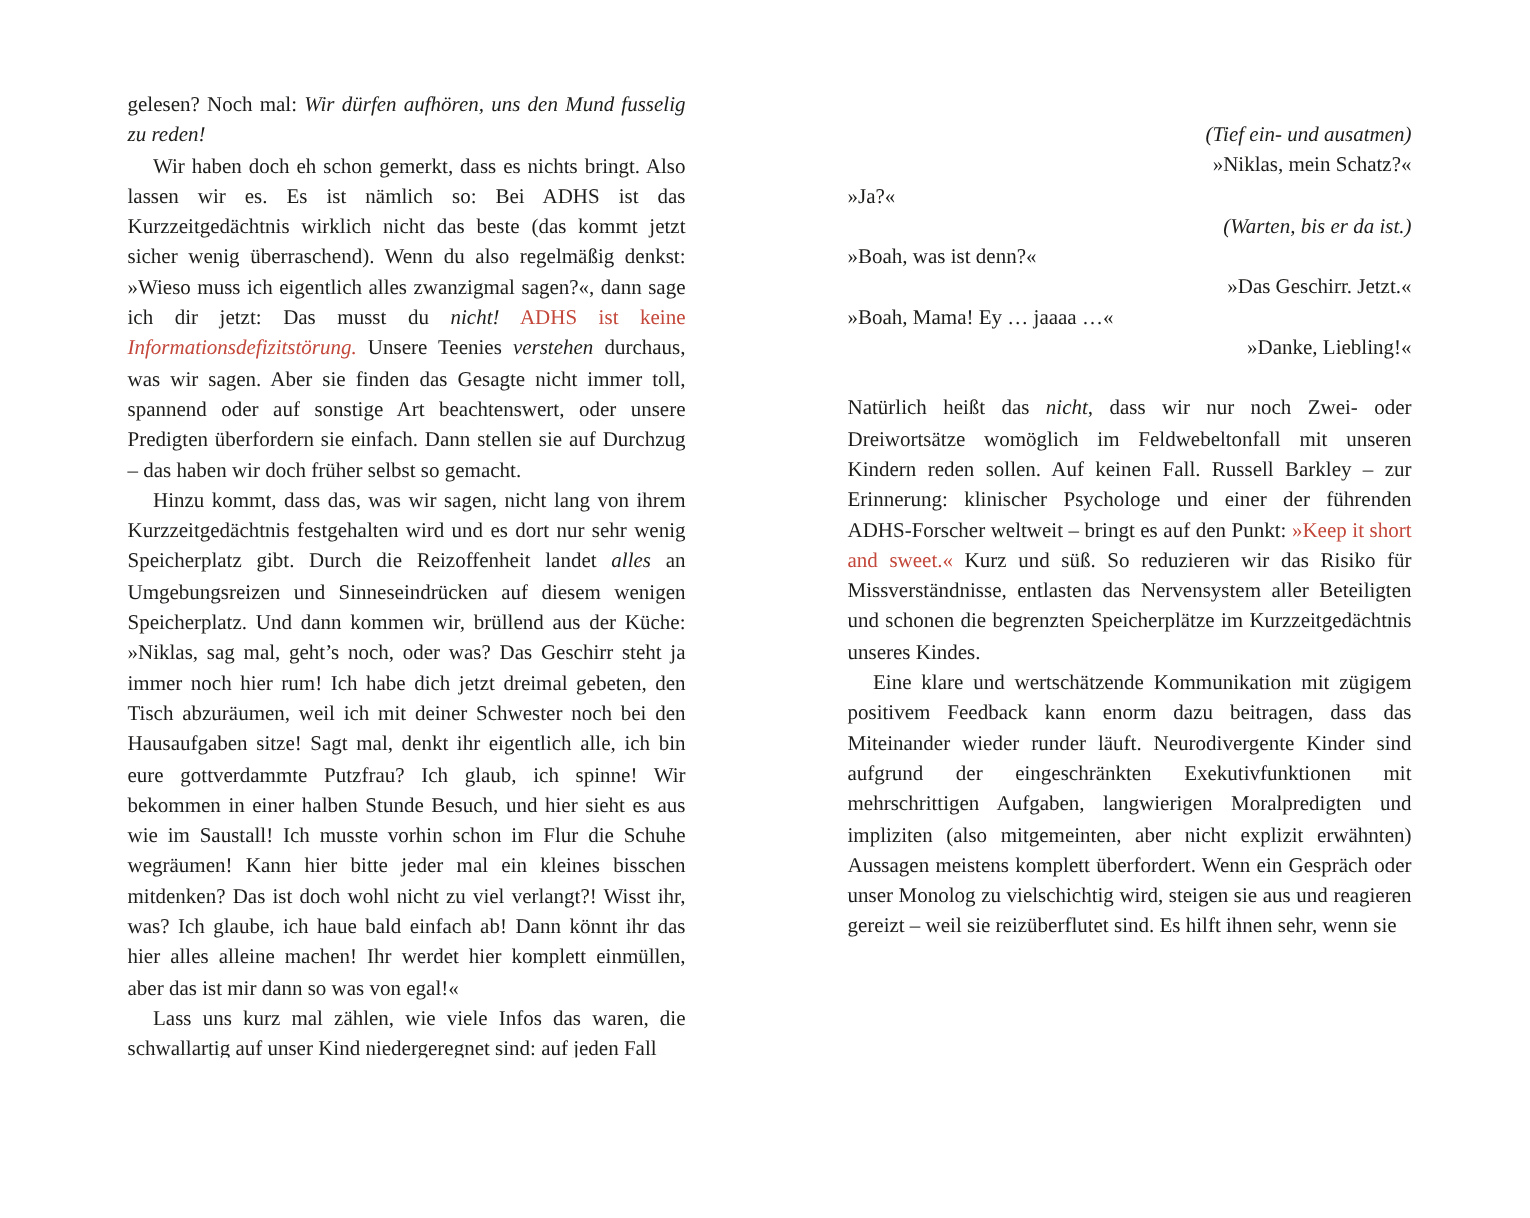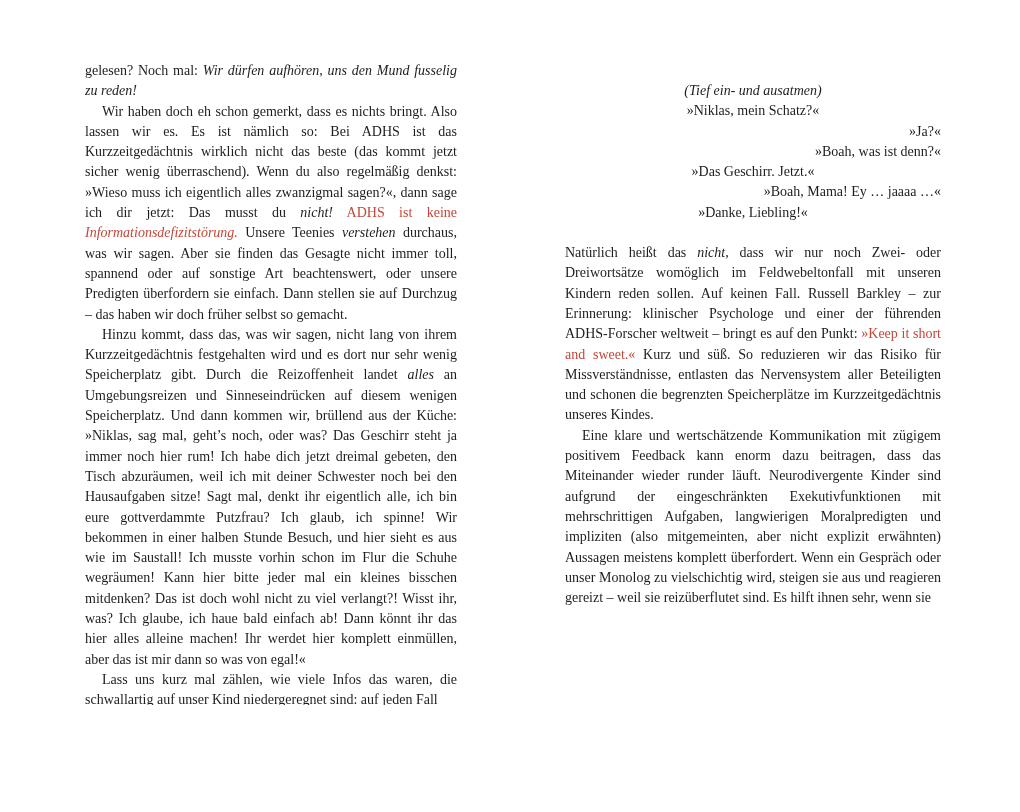--- a/index.html
+++ b/index.html
@@ -23,22 +23,22 @@
     text-align: justify;
     hyphens: auto;
     -webkit-hyphens: auto;
   }
   .body-left  { left: 85px;  width: 372px; }
   .body-right { left: 565px; width: 376px; }
 
   .para { margin: 0; }
   .indent { text-indent: 17px; }
   .gap { margin-top: 20px; }
-  .al-left  { text-align: center; }
-  .al-right { text-align: right; }
+  .al-left  { text-align: right; }
+  .al-right { text-align: left; }
   .it { font-style: italic; }
   .rd { color: var(--accent, #c3473a); }
 
   .footer {
     position: absolute;
     top: 734px;
     font-family: "Liberation Sans", "DejaVu Sans", sans-serif;
     font-size: 11.5px;
     color: var(--muted, #9a9a9a);
     letter-spacing: 0.2px;
@@ -63,20 +63,21 @@
       <p class="para"><span>gelesen? Noch mal: </span><span class="it">Wir dürfen aufhören, uns den Mund fusselig zu reden!</span></p>
       <p class="para indent"><span>Wir haben doch eh schon gemerkt, dass es nichts bringt. Also lassen wir es. Es ist nämlich so: Bei ADHS ist das Kurzzeitgedächtnis wirklich nicht das beste (das kommt jetzt sicher wenig überraschend). Wenn du also regelmäßig denkst: »Wieso muss ich eigentlich alles zwanzigmal sagen?«, dann sage ich dir jetzt: Das musst du </span><span class="it">nicht!</span><span> </span><span class="rd">ADHS ist keine </span><span class="rd it">Informationsdefizitstörung.</span><span> Unsere Teenies </span><span class="it">verstehen</span><span> durchaus, was wir sagen. Aber sie finden das Gesagte nicht immer toll, spannend oder auf sonstige Art beachtenswert, oder unsere Predigten überfordern sie einfach. Dann stellen sie auf Durchzug – das haben wir doch früher selbst so gemacht.</span></p>
       <p class="para indent"><span>Hinzu kommt, dass das, was wir sagen, nicht lang von ihrem Kurzzeitgedächtnis festgehalten wird und es dort nur sehr wenig Speicherplatz gibt. Durch die Reizoffenheit landet </span><span class="it">alles</span><span> an Umgebungsreizen und Sinneseindrücken auf diesem wenigen Speicherplatz. Und dann kommen wir, brüllend aus der Küche: »Niklas, sag mal, geht’s noch, oder was? Das Geschirr steht ja immer noch hier rum! Ich habe dich jetzt dreimal gebeten, den Tisch abzuräumen, weil ich mit deiner Schwester noch bei den Hausaufgaben sitze! Sagt mal, denkt ihr eigentlich alle, ich bin eure gottverdammte Putzfrau? Ich glaub, ich spinne! Wir bekommen in einer halben Stunde Besuch, und hier sieht es aus wie im Saustall! Ich musste vorhin schon im Flur die Schuhe wegräumen! Kann hier bitte jeder mal ein kleines bisschen mitdenken? Das ist doch wohl nicht zu viel verlangt?! Wisst ihr, was? Ich glaube, ich haue bald einfach ab! Dann könnt ihr das hier alles alleine machen! Ihr werdet hier komplett einmüllen, aber das ist mir dann so was von egal!«</span></p>
       <p class="para indent"><span>Lass uns kurz mal zählen, wie viele Infos das waren, die schwallartig auf unser Kind niedergeregnet sind: auf jeden Fall</span></p>
     </div>
 
   <div class="page-body body-right">
       <p class="para gap al-left"><span class="it">(Tief ein- und ausatmen)</span></p>
       <p class="para al-left"><span>»Niklas, mein Schatz?«</span></p>
       <p class="para al-right"><span>»Ja?«</span></p>
+      <p class="para al-left"><span class="it">(Warten, bis er da ist.)</span></p>
       <p class="para al-right"><span>»Boah, was ist denn?«</span></p>
       <p class="para al-left"><span>»Das Geschirr. Jetzt.«</span></p>
       <p class="para al-right"><span>»Boah, Mama! Ey … jaaaa …«</span></p>
       <p class="para al-left"><span>»Danke, Liebling!«</span></p>
       <p class="para gap"><span>Natürlich heißt das </span><span class="it">nicht</span><span>, dass wir nur noch Zwei- oder Dreiwortsätze womöglich im Feldwebeltonfall mit unseren Kindern reden sollen. Auf keinen Fall. Russell Barkley – zur Erinnerung: klinischer Psychologe und einer der führenden ADHS-Forscher weltweit – bringt es auf den Punkt: </span><span class="rd">»Keep it short and sweet.«</span><span> Kurz und süß. So reduzieren wir das Risiko für Missverständnisse, entlasten das Nervensystem aller Beteiligten und schonen die begrenzten Speicherplätze im Kurzzeitgedächtnis unseres Kindes.</span></p>
       <p class="para indent"><span>Eine klare und wertschätzende Kommunikation mit zügigem positivem Feedback kann enorm dazu beitragen, dass das Miteinander wieder runder läuft. Neurodivergente Kinder sind aufgrund der eingeschränkten Exekutivfunktionen mit mehrschrittigen Aufgaben, langwierigen Moralpredigten und impliziten (also mitgemeinten, aber nicht explizit erwähnten) Aussagen meistens komplett überfordert. Wenn ein Gespräch oder unser Monolog zu vielschichtig wird, steigen sie aus und reagieren gereizt – weil sie reizüberflutet sind. Es hilft ihnen sehr, wenn sie</span></p>
     </div>
 
   <div class="footer footer-left">
     <span class="page-number">124</span><span class="footer-text">Kapitel 5: Soziale Beziehungen &amp; Konflikte</span>

